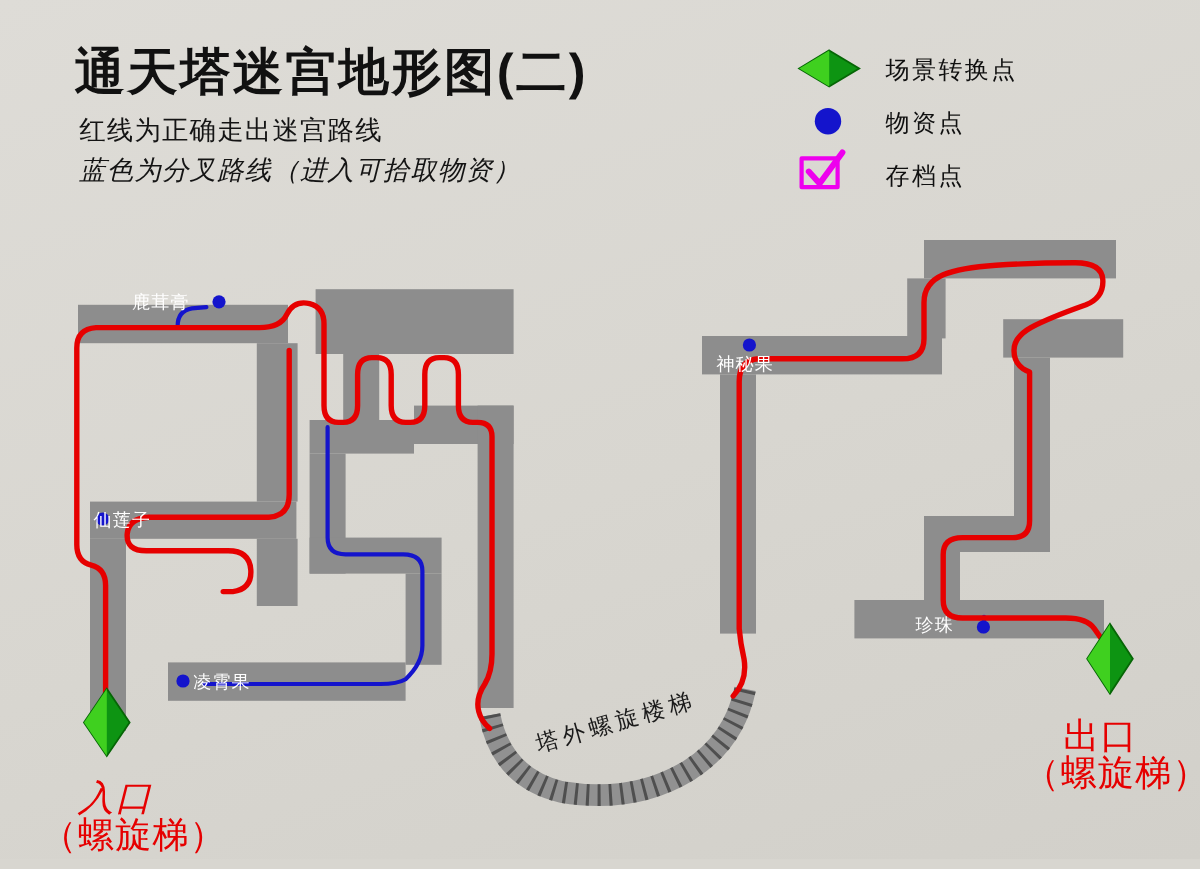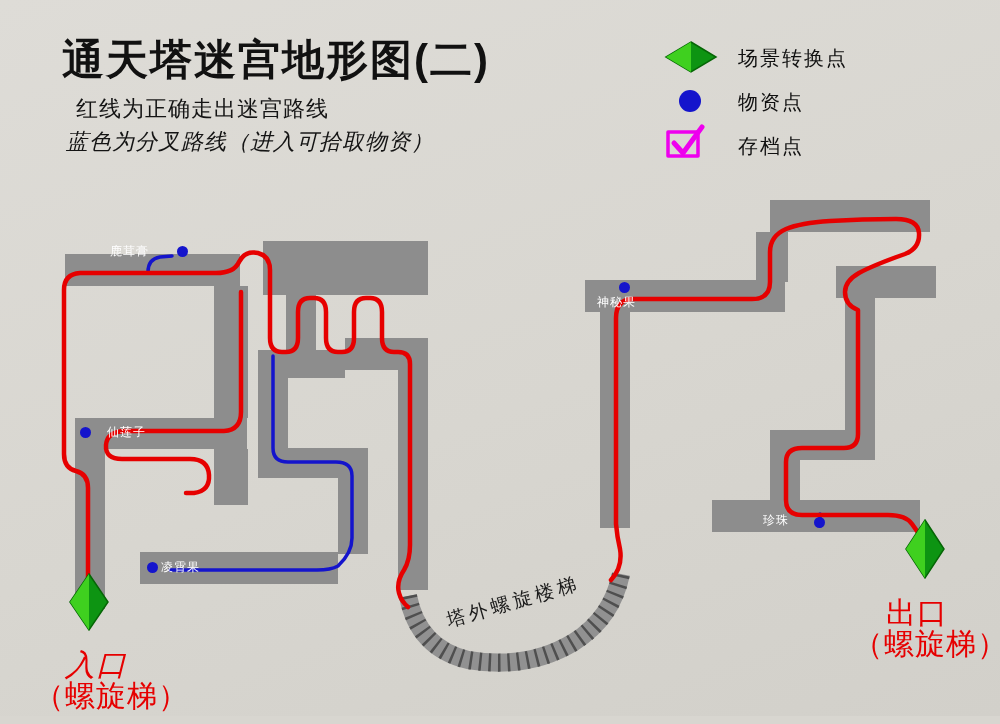--- a/index.html
+++ b/index.html
@@ -22,21 +22,21 @@
   .title{
     font-size:42px;font-weight:700;color:var(--ink);letter-spacing:2px;
   }
   .subtitle{
     font-size:22px;color:#141414;letter-spacing:1px;
   }
   .legend-text{
     font-size:20px;color:#101010;letter-spacing:2px;
   }
   .item-label{
-    font-size:12px;color:#ffffff;letter-spacing:1px;white-space:nowrap;
+    font-size:15px;color:#ffffff;letter-spacing:1px;white-space:nowrap;
   }
   .dot{
     width:11px;height:11px;border-radius:50%;
     background:var(--blue);
   }
   .red-label{
     color:var(--red);font-size:30px;letter-spacing:1px;white-space:nowrap;
   }
   .stair-label{
     font-size:19px;color:#1a1a1a;letter-spacing:4px;white-space:nowrap;
@@ -112,32 +112,32 @@
     <g>
       <polygon points="925,520 944,549 925,578 906,549" fill="var(--green-dark)" stroke="#066606" stroke-width="1.5"></polygon>
       <polygon points="925,520 925,578 906,549" fill="var(--green-light)"></polygon>
     </g>
   </svg>
 
   <div class="layer-labels">
 
     <div class="abs title" style="left:62px;top:32px;">通天塔迷宫地形图(二)</div>
 
-    <div class="abs subtitle" style="left:76px;top:94px;">红线为正确走出迷宫路线</div>
+    <div class="abs subtitle" style="left:66px;top:94px;">红线为正确走出迷宫路线</div>
     <div class="abs subtitle" style="left:66px;top:127px;font-style:italic;">蓝色为分叉路线（进入可拾取物资）</div>
 
     <div class="abs legend-text" style="left:738px;top:45px;">场景转换点</div>
     <div class="abs legend-text" style="left:738px;top:89px;">物资点</div>
     <div class="abs legend-text" style="left:738px;top:133px;">存档点</div>
 
     <div class="abs item-label" style="left:110px;top:243px;">鹿茸膏</div>
     <div class="abs dot" style="left:177px;top:246px;"></div>
 
     <div class="abs dot" style="left:80px;top:427px;"></div>
-    <div class="abs item-label" style="left:107px;top:424px;">仙莲子</div>
+    <div class="abs item-label" style="left:78px;top:424px;">仙莲子</div>
 
     <div class="abs dot" style="left:147px;top:562px;"></div>
     <div class="abs item-label" style="left:161px;top:559px;">凌霄果</div>
 
     <div class="abs dot" style="left:619px;top:282px;"></div>
     <div class="abs item-label" style="left:597px;top:294px;">神秘果</div>
 
     <div class="abs item-label" style="left:763px;top:512px;">珍珠</div>
     <div class="abs dot" style="left:814px;top:517px;"></div>
 

